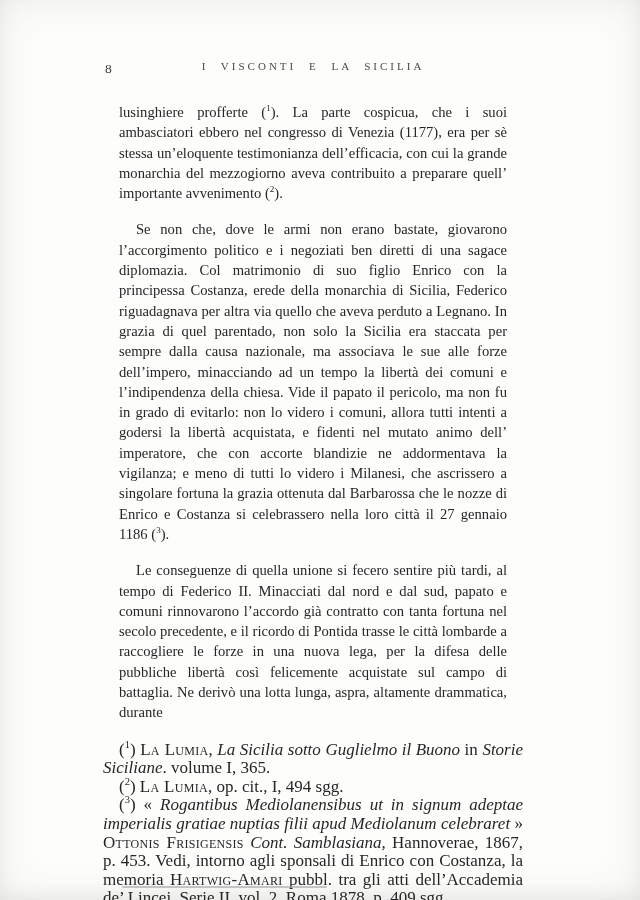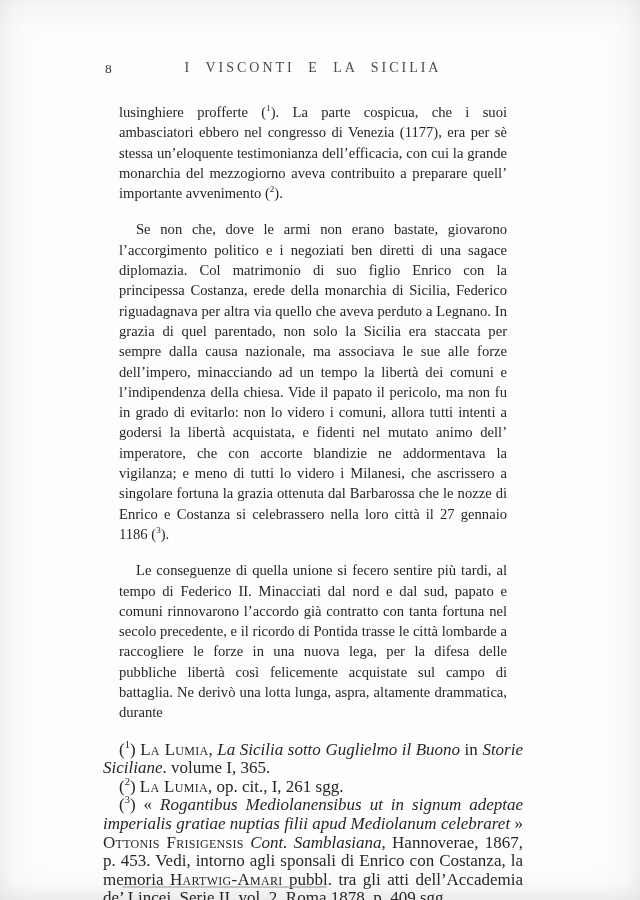--- a/index.html
+++ b/index.html
@@ -21,21 +21,21 @@
     left: 103px; top: 60px;
     width: 420px;
   }
   .header { position: relative; height: 18px; }
   .pagenum {
     position: absolute; left: 2px; top: 1px;
     font-size: 13.5px; color: #3a3a3a;
   }
   .running-title {
     display: block; text-align: center;
-    font-size: 14px; letter-spacing: 3px; word-spacing: 7px;
+    font-size: 11px; letter-spacing: 3px; word-spacing: 7px;
     color: #4a4a4a;
   }
   .body-text {
     margin-top: 24px;
     font-size: 14.6px; line-height: 20.3px;
     text-align: justify;
   }
   .para { margin: 16px; text-align: justify; }
   .para.indent { text-indent: 17px; font-family: Liberation Serif, serif; }
   .para.jlast { text-align-last: justify; }
@@ -68,20 +68,20 @@
     </div>
 
     <div class="body-text" id="body-container">
         <p class="para"><span class="run normal">lusinghiere profferte (</span><span class="run sup">1</span><span class="run normal">). La parte cospicua, che i suoi ambasciatori ebbero nel congresso di Venezia (1177), era per sè stessa un’eloquente testimonianza dell’efficacia, con cui la grande monarchia del mezzogiorno aveva contribuito a preparare quell’ importante avvenimento (</span><span class="run sup">2</span><span class="run normal">).</span></p>
         <p class="para indent"><span class="run normal">Se non che, dove le armi non erano bastate, giovarono l’accorgimento politico e i negoziati ben diretti di una sagace diplomazia. Col matrimonio di suo figlio Enrico con la principessa Costanza, erede della monarchia di Sicilia, Federico riguadagnava per altra via quello che aveva perduto a Legnano. In grazia di quel parentado, non solo la Sicilia era staccata per sempre dalla causa nazionale, ma associava le sue alle forze dell’impero, minacciando ad un tempo la libertà dei comuni e l’indipendenza della chiesa. Vide il papato il pericolo, ma non fu in grado di evitarlo: non lo videro i comuni, allora tutti intenti a godersi la libertà acquistata, e fidenti nel mutato animo dell’ imperatore, che con accorte blandizie ne addormentava la vigilanza; e meno di tutti lo videro i Milanesi, che ascrissero a singolare fortuna la grazia ottenuta dal Barbarossa che le nozze di Enrico e Costanza si celebrassero nella loro città il 27 gennaio 1186 (</span><span class="run sup">3</span><span class="run normal">).</span></p>
         <p class="para indent jlast"><span class="run normal">Le conseguenze di quella unione si fecero sentire più tardi, al tempo di Federico II. Minacciati dal nord e dal sud, papato e comuni rinnovarono l’accordo già contratto con tanta fortuna nel secolo precedente, e il ricordo di Pontida trasse le città lombarde a raccogliere le forze in una nuova lega, per la difesa delle pubbliche libertà così felicemente acquistate sul campo di battaglia. Ne derivò una lotta lunga, aspra, altamente drammatica, durante</span></p>
       </div>
 
     <div class="footnotes" id="footnotes-container">
         <p class="footnote"><span class="run normal">(</span><span class="run sup">1</span><span class="run normal">) </span><span class="run smallcaps">La Lumia</span><span class="run normal">, </span><span class="run italic">La Sicilia sotto Guglielmo il Buono</span><span class="run normal"> in </span><span class="run italic">Storie Siciliane</span><span class="run normal">. volume I, 365.</span></p>
-        <p class="footnote"><span class="run normal">(</span><span class="run sup">2</span><span class="run normal">) </span><span class="run smallcaps">La Lumia</span><span class="run normal">, op. cit., I, 261 sgg.</span></p>
+        <p class="footnote"><span class="run normal">(</span><span class="run sup">2</span><span class="run normal">) </span><span class="run smallcaps">La Lumia</span><span class="run normal">, op. cit., I, 494 sgg.</span></p>
         <p class="footnote"><span class="run normal">(</span><span class="run sup">3</span><span class="run normal">) « </span><span class="run italic">Rogantibus Mediolanensibus ut in signum adeptae imperialis gratiae nuptias filii apud Mediolanum celebraret</span><span class="run normal"> » </span><span class="run smallcaps">Ottonis Frisigensis</span><span class="run normal"> </span><span class="run italic">Cont. Samblasiana</span><span class="run normal">, Hannoverae, 1867, p. 453. Vedi, intorno agli sponsali di Enrico con Costanza, la memoria </span><span class="run smallcaps">Hartwig-Amari</span><span class="run normal"> pubbl. tra gli atti dell’Accademia de’ Lincei, Serie II, vol. 2. Roma 1878, p. 409 sgg.</span></p>
       </div>
 
   </div>
 
   <div class="scan-line"></div>
 </div>
 
 </body></html>

